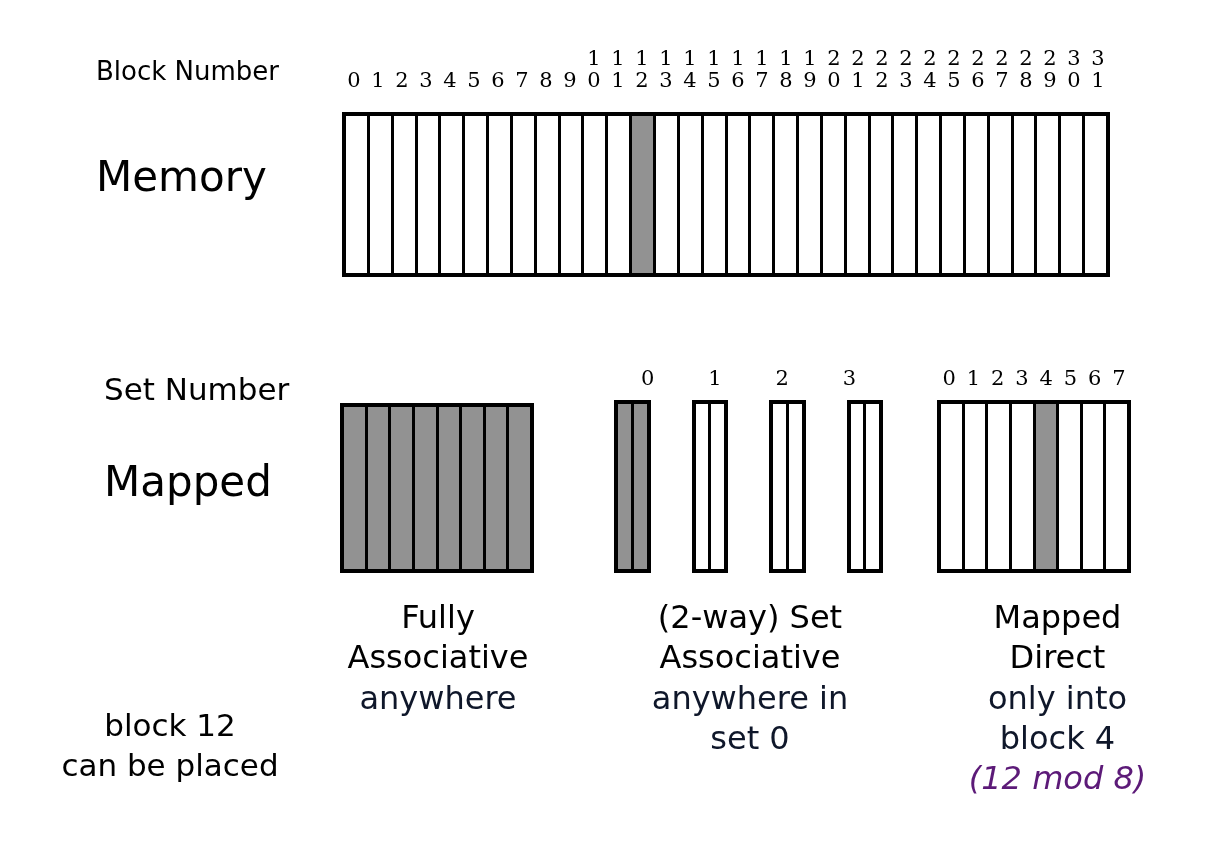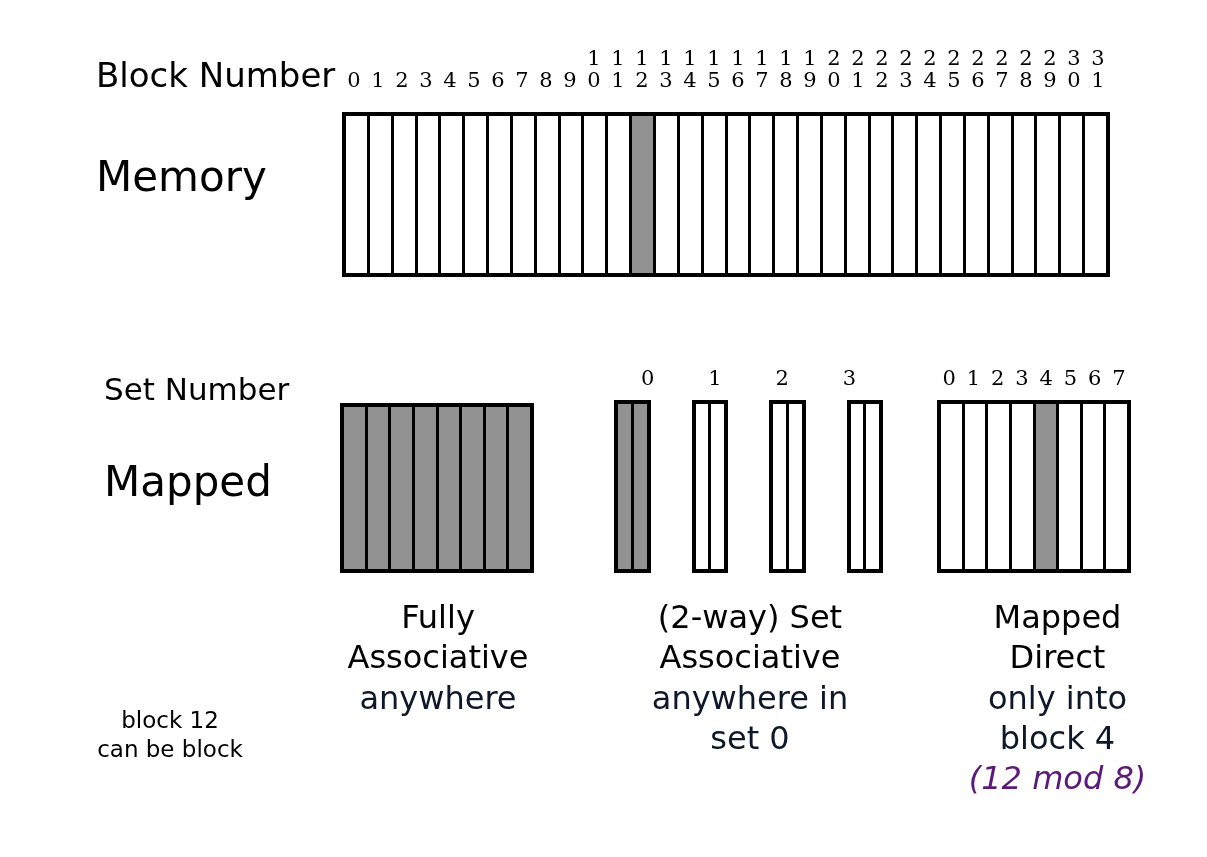--- a/index.html
+++ b/index.html
@@ -13,21 +13,21 @@
     position: relative;
     font-family: "DejaVu Sans", sans-serif;
     color: #000000;
     overflow: hidden;
   }
 
   .abs { position: absolute; }
 
   
   .label-lg {
-    font-size: 34px;
+    font-size: 26px;
     line-height: 1.05;
     color: #000;
     white-space: nowrap;
   }
   .label-md {
     font-size: 29px;
     line-height: 1.08;
     color: #000;
     white-space: nowrap;
   }
@@ -131,21 +131,21 @@
     font-size: 32px;
     line-height: 1.26;
   }
   .caption-col .black { color: #000000; }
   .caption-col .purple { color: #0f172a; }
   .caption-col .purple-italic { color: #5c1a78; font-style: italic; }
 
   .bottom-left {
     position: absolute;
     text-align: center;
-    font-size: 23px;
+    font-size: 31px;
     line-height: 1.28;
     color: #000000;
   }
 </style>
 </head>
 <body>
 
 <div class="abs label-lg" style="left:96px; top:58px;">Block Number</div>
 
 <div class="idx-row" id="memory-index-row" style="left:342px; top:48px; width:768px;">
@@ -419,14 +419,14 @@
 <div class="caption-col" style="left:925px; top:597px; width:265px;">
   <div class="black">Mapped</div>
   <div class="black">Direct</div>
   <div class="purple">only into</div>
   <div class="purple">block 4</div>
   <div class="purple-italic">(12 mod 8)</div>
 </div>
 
 <div class="bottom-left" style="left:30px; top:706px; width:280px;">
   <div>block 12</div>
-  <div>can be block</div>
+  <div>can be placed</div>
 </div>
 
 </body></html>

